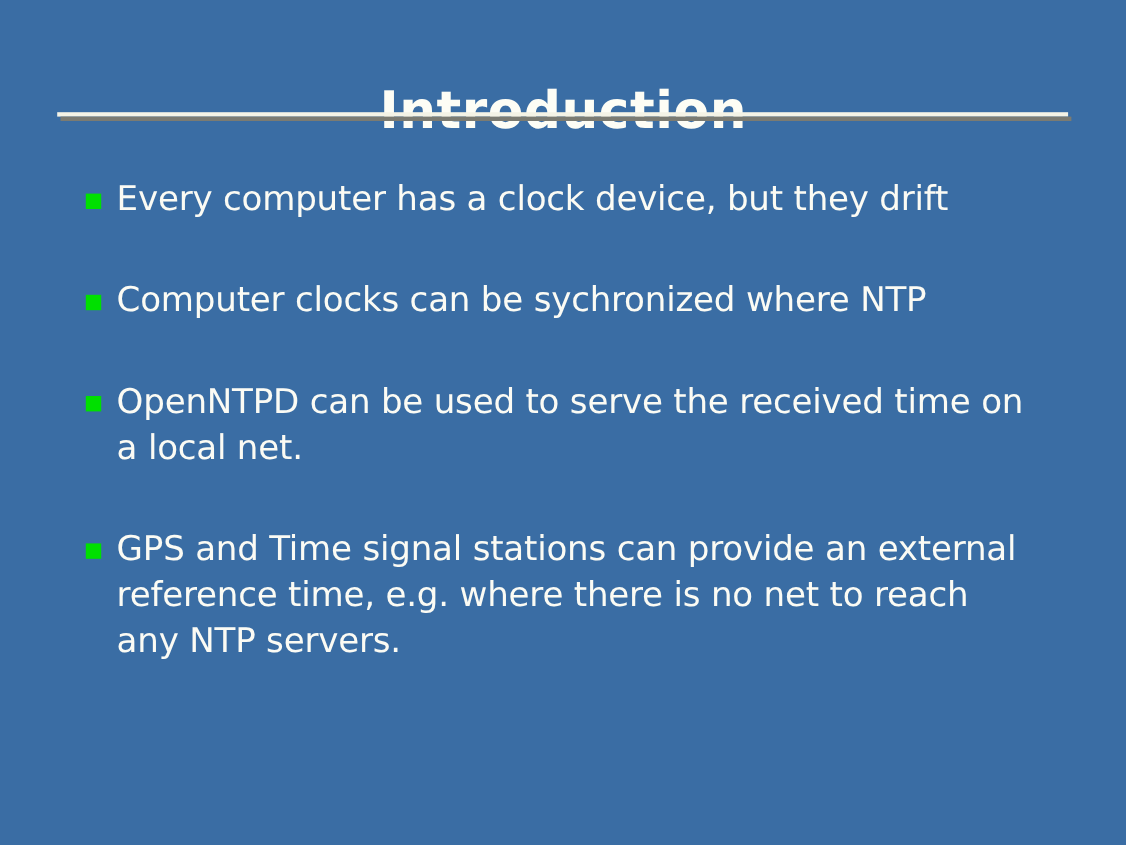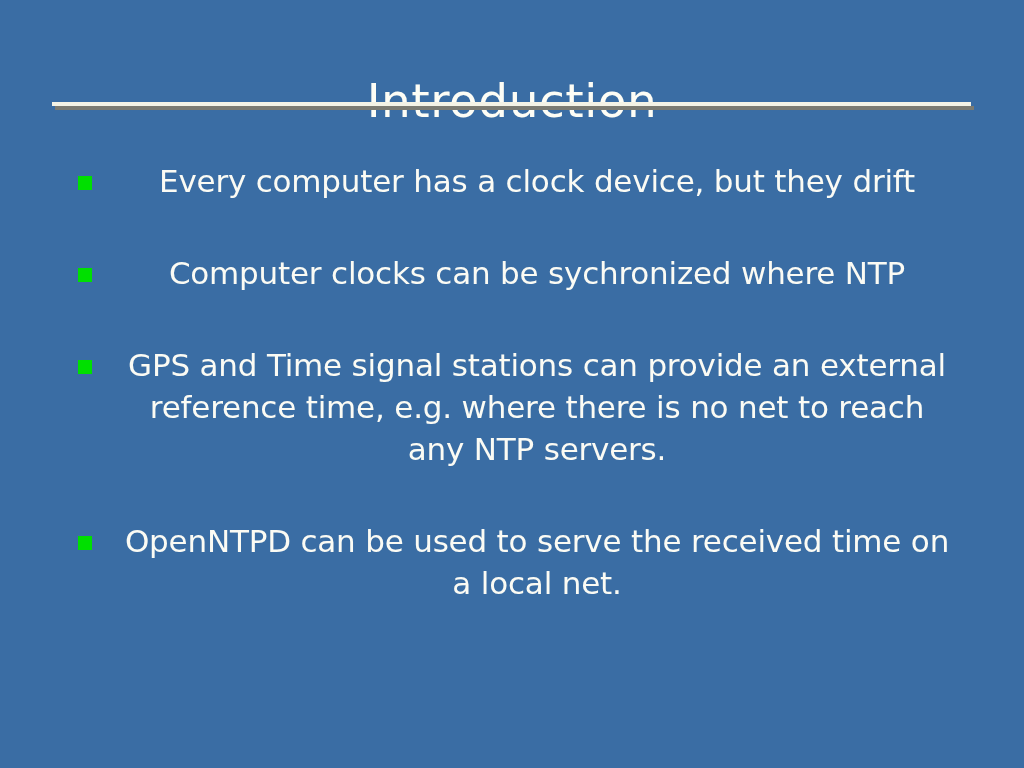--- a/index.html
+++ b/index.html
@@ -29,21 +29,21 @@
     top: 46px;
     width: 1024px;
     text-align: center;
   }
 
   #slide-title {
     display: inline-block;
     color: #fdfdf5;
     font-family: "DejaVu Sans", sans-serif;
     font-size: 47px;
-    font-weight: 400;
+    font-weight: 700;
     line-height: 1.0;
     letter-spacing: 0.5px;
     white-space: nowrap;
   }
 
   
   #title-rule {
     position: absolute;
     left: 52px;
     top: 102px;
@@ -72,21 +72,20 @@
     position: absolute;
     left: 78px;
     top: 160px;
     width: 890px;
   }
 
   .bullet-item {
     position: relative;
     padding-left: 28px;
     margin-bottom: 50px;
-    text-align: center;
   }
   .bullet-item:last-child {
     margin-bottom: 0;
   }
 
   .bullet-marker {
     position: absolute;
     left: 0;
     top: 16px;
     width: 14px;
@@ -134,28 +133,28 @@
     <div class="bullet-item">
       <span class="bullet-marker"></span>
       <div class="bullet-text">
         <span class="bullet-line">Computer clocks can be sychronized where NTP</span>
       </div>
     </div>
 
     <div class="bullet-item">
       <span class="bullet-marker"></span>
       <div class="bullet-text">
-        <span class="bullet-line">GPS and Time signal stations can provide an external</span>
-        <span class="bullet-line">reference time, e.g. where there is no net to reach</span>
-        <span class="bullet-line">any NTP servers.</span>
+        <span class="bullet-line">OpenNTPD can be used to serve the received time on</span>
+        <span class="bullet-line">a local net.</span>
       </div>
     </div>
 
     <div class="bullet-item">
       <span class="bullet-marker"></span>
       <div class="bullet-text">
-        <span class="bullet-line">OpenNTPD can be used to serve the received time on</span>
-        <span class="bullet-line">a local net.</span>
+        <span class="bullet-line">GPS and Time signal stations can provide an external</span>
+        <span class="bullet-line">reference time, e.g. where there is no net to reach</span>
+        <span class="bullet-line">any NTP servers.</span>
       </div>
     </div>
 
   </div>
 </div>
 
 </body></html>

